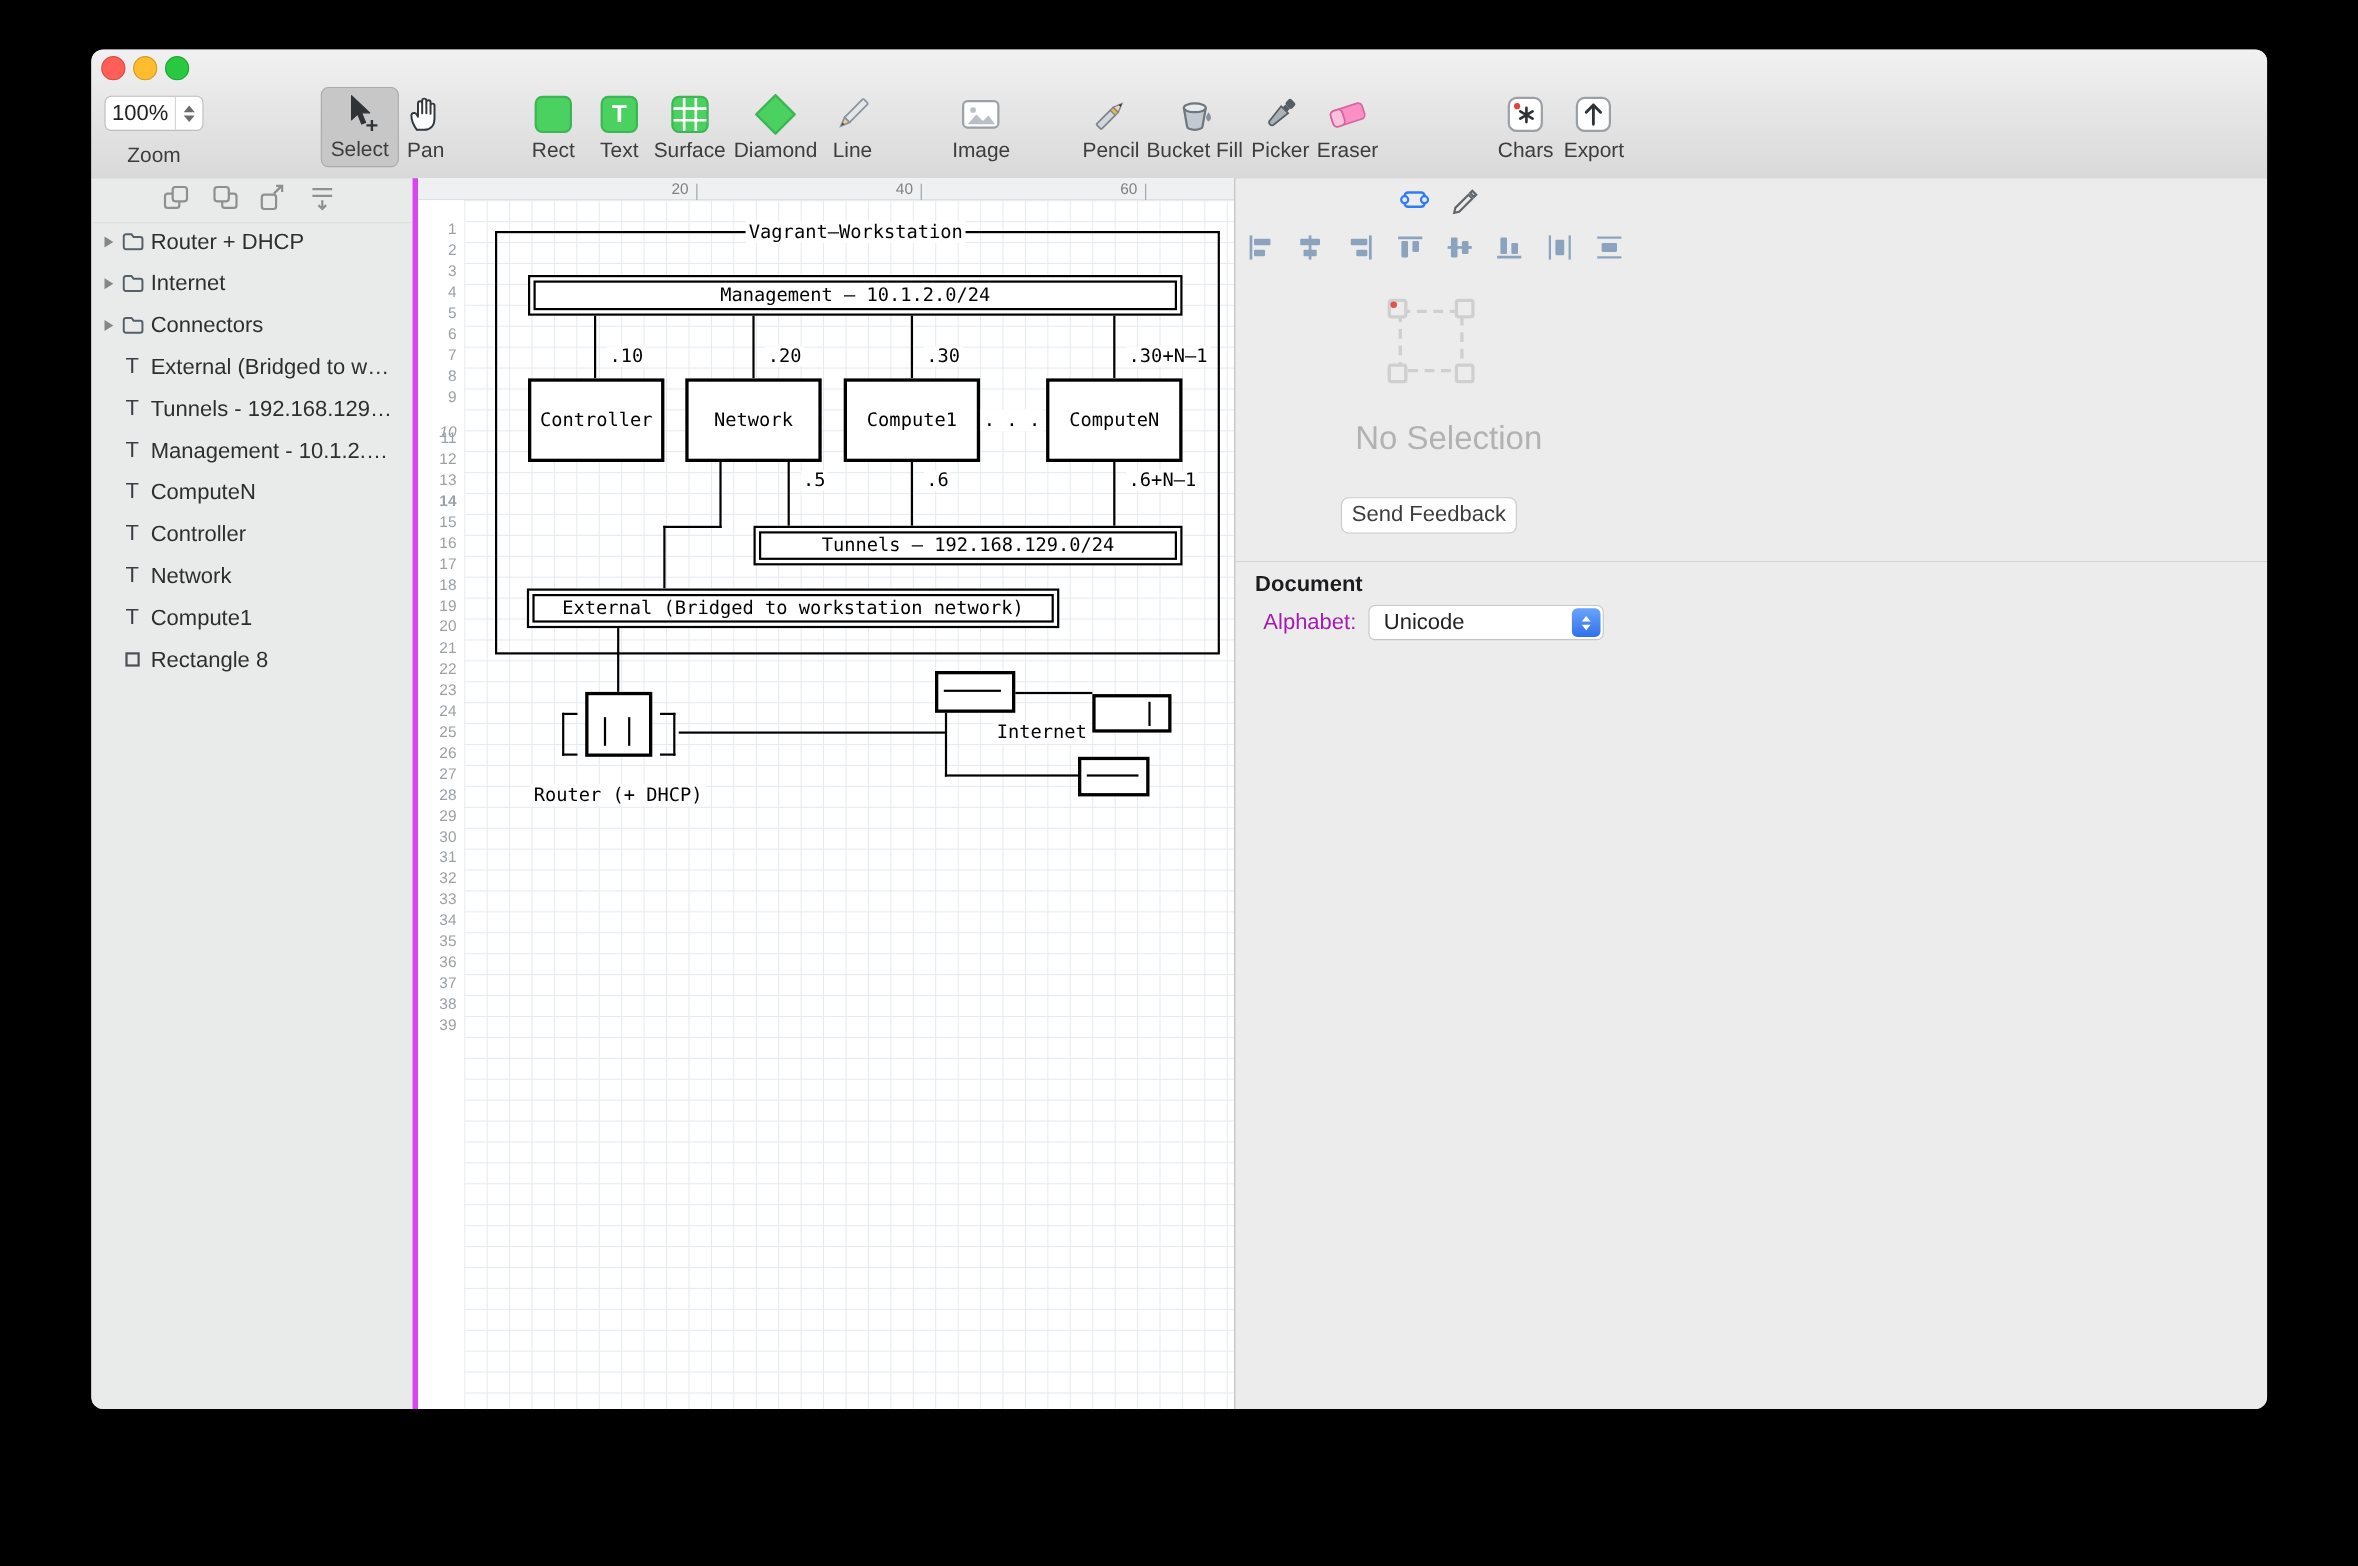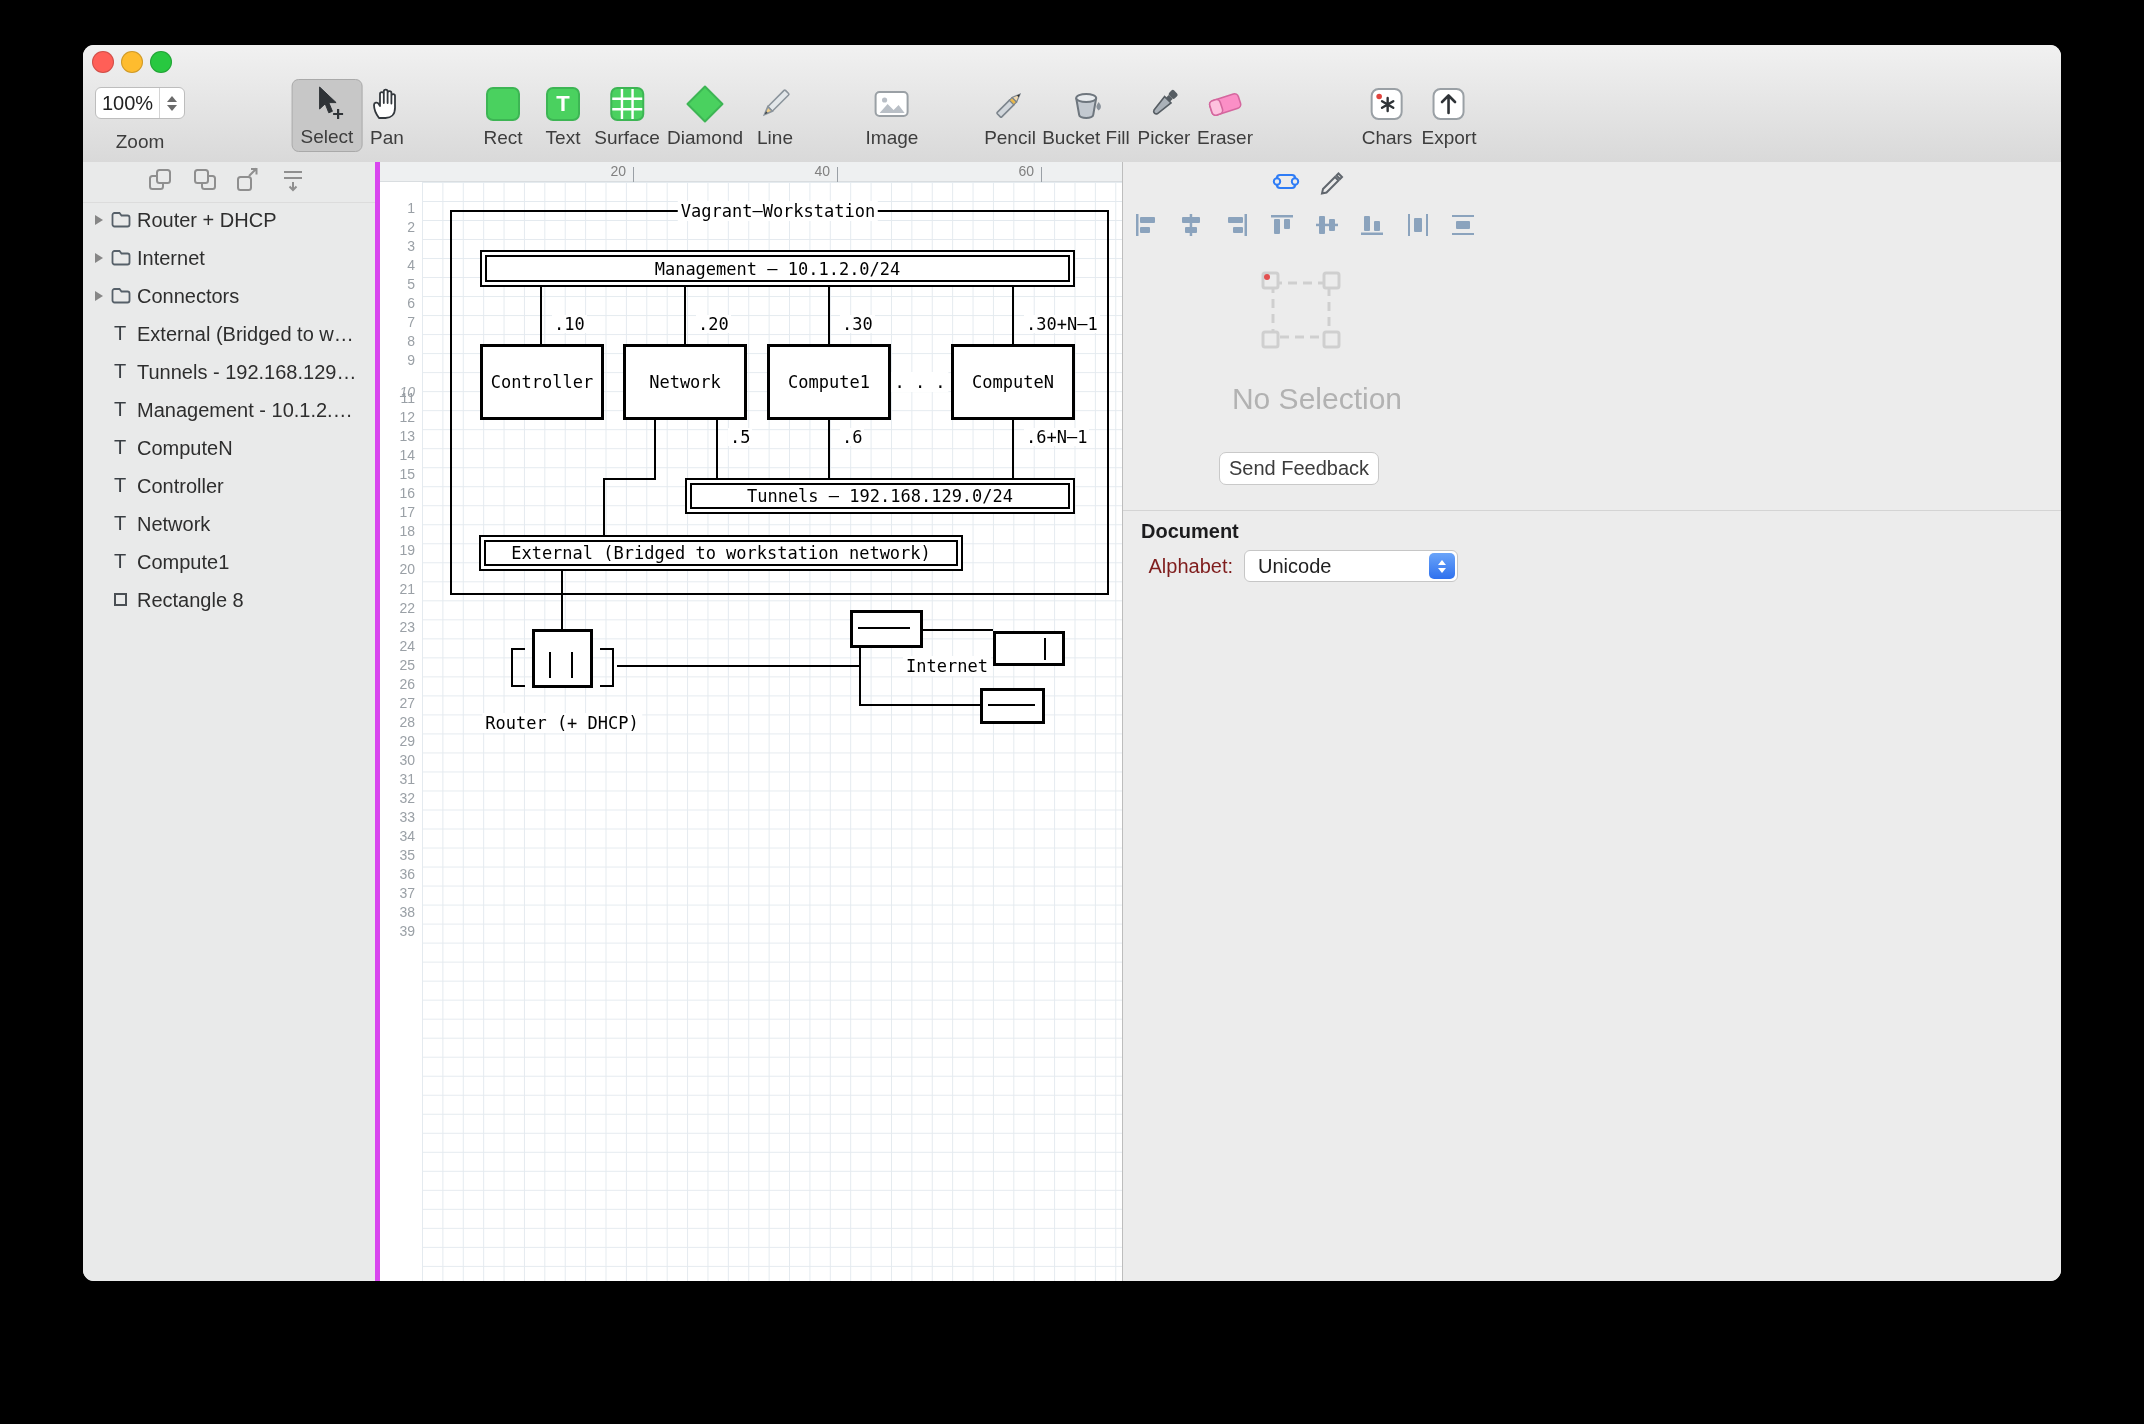--- a/index.html
+++ b/index.html
@@ -58,21 +58,21 @@
 
   
   .inspector{position:absolute;left:1039px;top:117px;right:0;bottom:0;background:#ececec;border-left:1px solid #bdbdbd;box-sizing:border-box;}
   .itab{position:absolute;top:4px;width:30px;height:30px;}
   .abtn{position:absolute;top:49px;width:28px;height:28px;}
   .placeholder{position:absolute;left:133px;top:106px;}
   .nosel{position:absolute;left:16px;top:220px;width:356px;text-align:center;font-size:30px;color:#b2b2b2;}
   .feedback{position:absolute;left:96px;top:290px;width:160px;height:33px;background:#fff;border:1px solid #c9c9c9;border-radius:7px;font-size:20px;color:#3c3c3c;font-family:"Liberation Sans",sans-serif;display:flex;align-items:center;justify-content:center;box-sizing:border-box;}
   .idivider{position:absolute;left:0;right:0;top:348px;height:1px;background:#d4d4d4;}
   .doclabel{position:absolute;left:18px;top:358px;font-size:20px;font-weight:bold;color:#1c1c1e;}
-  .alphlabel{position:absolute;left:0;top:393px;width:110px;text-align:right;font-size:20px;color:#7f1d1d;}
+  .alphlabel{position:absolute;left:0;top:393px;width:110px;text-align:right;font-size:20px;color:#a21caf;}
   .popup{position:absolute;left:121px;top:388px;width:214px;height:32px;background:#fff;border:1px solid #c6c6c6;border-radius:6px;box-sizing:border-box;display:flex;align-items:center;}
   .popup .pval{flex:1;padding-left:13px;font-size:20px;color:#222;}
   .pcap{position:absolute;right:2px;top:2px;bottom:2px;width:26px;border-radius:5px;background:linear-gradient(#6aa4f9,#2f71ee);display:flex;flex-direction:column;align-items:center;justify-content:center;gap:3px;}
   .pc-up{width:0;height:0;border-left:4.5px solid transparent;border-right:4.5px solid transparent;border-bottom:5.5px solid #fff;}
   .pc-dn{width:0;height:0;border-left:4.5px solid transparent;border-right:4.5px solid transparent;border-top:5.5px solid #fff;}
 </style>
 </head>
 <body>
 
 <div class="stage">
@@ -350,21 +350,21 @@
           <div class="lnum" style="top: 75.078px;">4</div>
           <div class="lnum" style="top: 94.104px;">5</div>
           <div class="lnum" style="top: 113.13px;">6</div>
           <div class="lnum" style="top: 132.156px;">7</div>
           <div class="lnum" style="top: 151.182px;">8</div>
           <div class="lnum" style="top: 170.208px;">9</div>
           <div class="lnum" style="top: 202px; font-style: italic;">10</div>
           <div class="lnum" style="top: 208.26px;">11</div>
           <div class="lnum" style="top: 227.286px;">12</div>
           <div class="lnum" style="top: 246.312px;">13</div>
-          <div class="lnum" style="top: 265.338px;">14</div>
+          <div class="lnum" style="top: 265.338px; font-weight: bold;">14</div>
           <div class="lnum" style="top: 284.364px;">15</div>
           <div class="lnum" style="top: 303.39px;">16</div>
           <div class="lnum" style="top: 322.416px;">17</div>
           <div class="lnum" style="top: 341.442px;">18</div>
           <div class="lnum" style="top: 360.468px;">19</div>
           <div class="lnum" style="top: 379.494px;">20</div>
           <div class="lnum" style="top: 398.52px;">21</div>
           <div class="lnum" style="top: 417.546px;">22</div>
           <div class="lnum" style="top: 436.572px;">23</div>
           <div class="lnum" style="top: 455.598px;">24</div>

